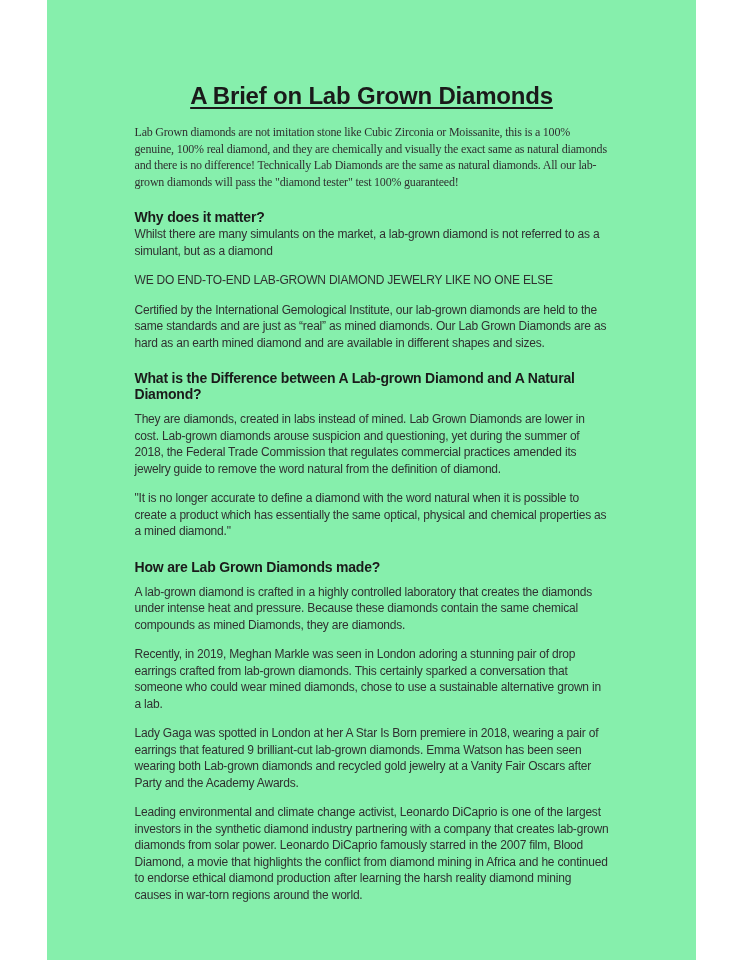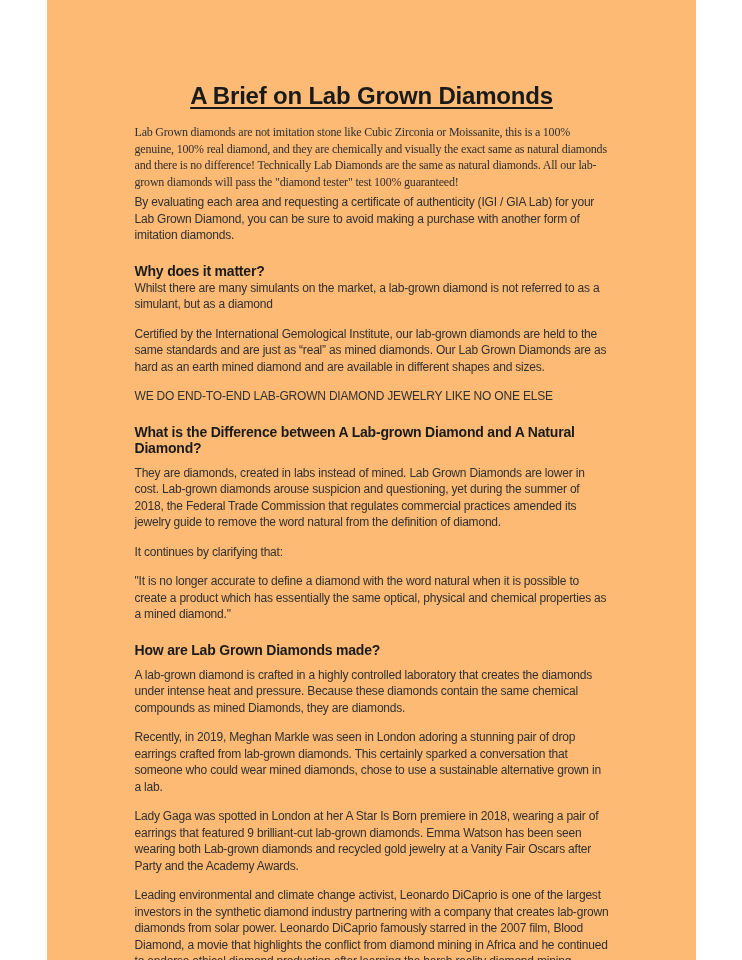--- a/index.html
+++ b/index.html
@@ -8,21 +8,21 @@
     padding: 0;
     background: #ffffff;
   }
   .page {
     position: relative;
     width: 649px;
     height: 960px;
     box-sizing: border-box;
     margin: 0 auto;
     padding: 82px 87px 40px 88px;
-    background: #fdba74;
+    background: #86efac;
     overflow: hidden;
     font-family: "Liberation Sans", "DejaVu Sans", sans-serif;
     color: #303030;
     letter-spacing: -0.2px;
   }
   .doc-title {
     margin: 0 0 14px 0;
     text-align: center;
     font-size: 24px;
     font-weight: 700;
@@ -57,34 +57,32 @@
 </style>
 </head>
 <body>
 
 <div class="page">
 
   <h1 class="doc-title">A Brief on Lab Grown Diamonds</h1>
 
   <section>
     <p class="para mb0">Lab Grown diamonds are not imitation stone like Cubic Zirconia or Moissanite, this is a 100% genuine, 100% real diamond, and they are chemically and visually the exact same as natural diamonds and there is no difference! Technically Lab Diamonds are the same as natural diamonds. All our lab-grown diamonds will pass the "diamond tester" test 100% guaranteed!</p>
-    <p class="para">By evaluating each area and requesting a certificate of authenticity (IGI / GIA Lab) for your Lab Grown Diamond, you can be sure to avoid making a purchase with another form of imitation diamonds.</p>
   </section>
 
   <section>
     <h2 class="section-heading tight">Why does it matter?</h2>
     <p class="para">Whilst there are many simulants on the market, a lab-grown diamond is not referred to as a simulant, but as a diamond</p>
+    <p class="para">WE DO END-TO-END LAB-GROWN DIAMOND JEWELRY LIKE NO ONE ELSE</p>
     <p class="para">Certified by the International Gemological Institute, our lab-grown diamonds are held to the same standards and are just as “real” as mined diamonds. Our Lab Grown Diamonds are as hard as an earth mined diamond and are available in different shapes and sizes.</p>
-    <p class="para">WE DO END-TO-END LAB-GROWN DIAMOND JEWELRY LIKE NO ONE ELSE</p>
   </section>
 
   <section>
     <h2 class="section-heading">What is the Difference between A Lab-grown Diamond and A Natural Diamond?</h2>
     <p class="para">They are diamonds, created in labs instead of mined. Lab Grown Diamonds are lower in cost. Lab-grown diamonds arouse suspicion and questioning, yet during the summer of 2018, the Federal Trade Commission that regulates commercial practices amended its jewelry guide to remove the word natural from the definition of diamond.</p>
-    <p class="para">It continues by clarifying that:</p>
     <p class="para">"It is no longer accurate to define a diamond with the word natural when it is possible to create a product which has essentially the same optical, physical and chemical properties as a mined diamond."</p>
   </section>
 
   <section>
     <h2 class="section-heading">How are Lab Grown Diamonds made?</h2>
     <p class="para">A lab-grown diamond is crafted in a highly controlled laboratory that creates the diamonds under intense heat and pressure. Because these diamonds contain the same chemical compounds as mined Diamonds, they are diamonds.</p>
   </section>
 
   <section>
     <p class="para">Recently, in 2019, Meghan Markle was seen in London adoring a stunning pair of drop earrings crafted from lab-grown diamonds. This certainly sparked a conversation that someone who could wear mined diamonds, chose to use a sustainable alternative grown in a lab.</p>

